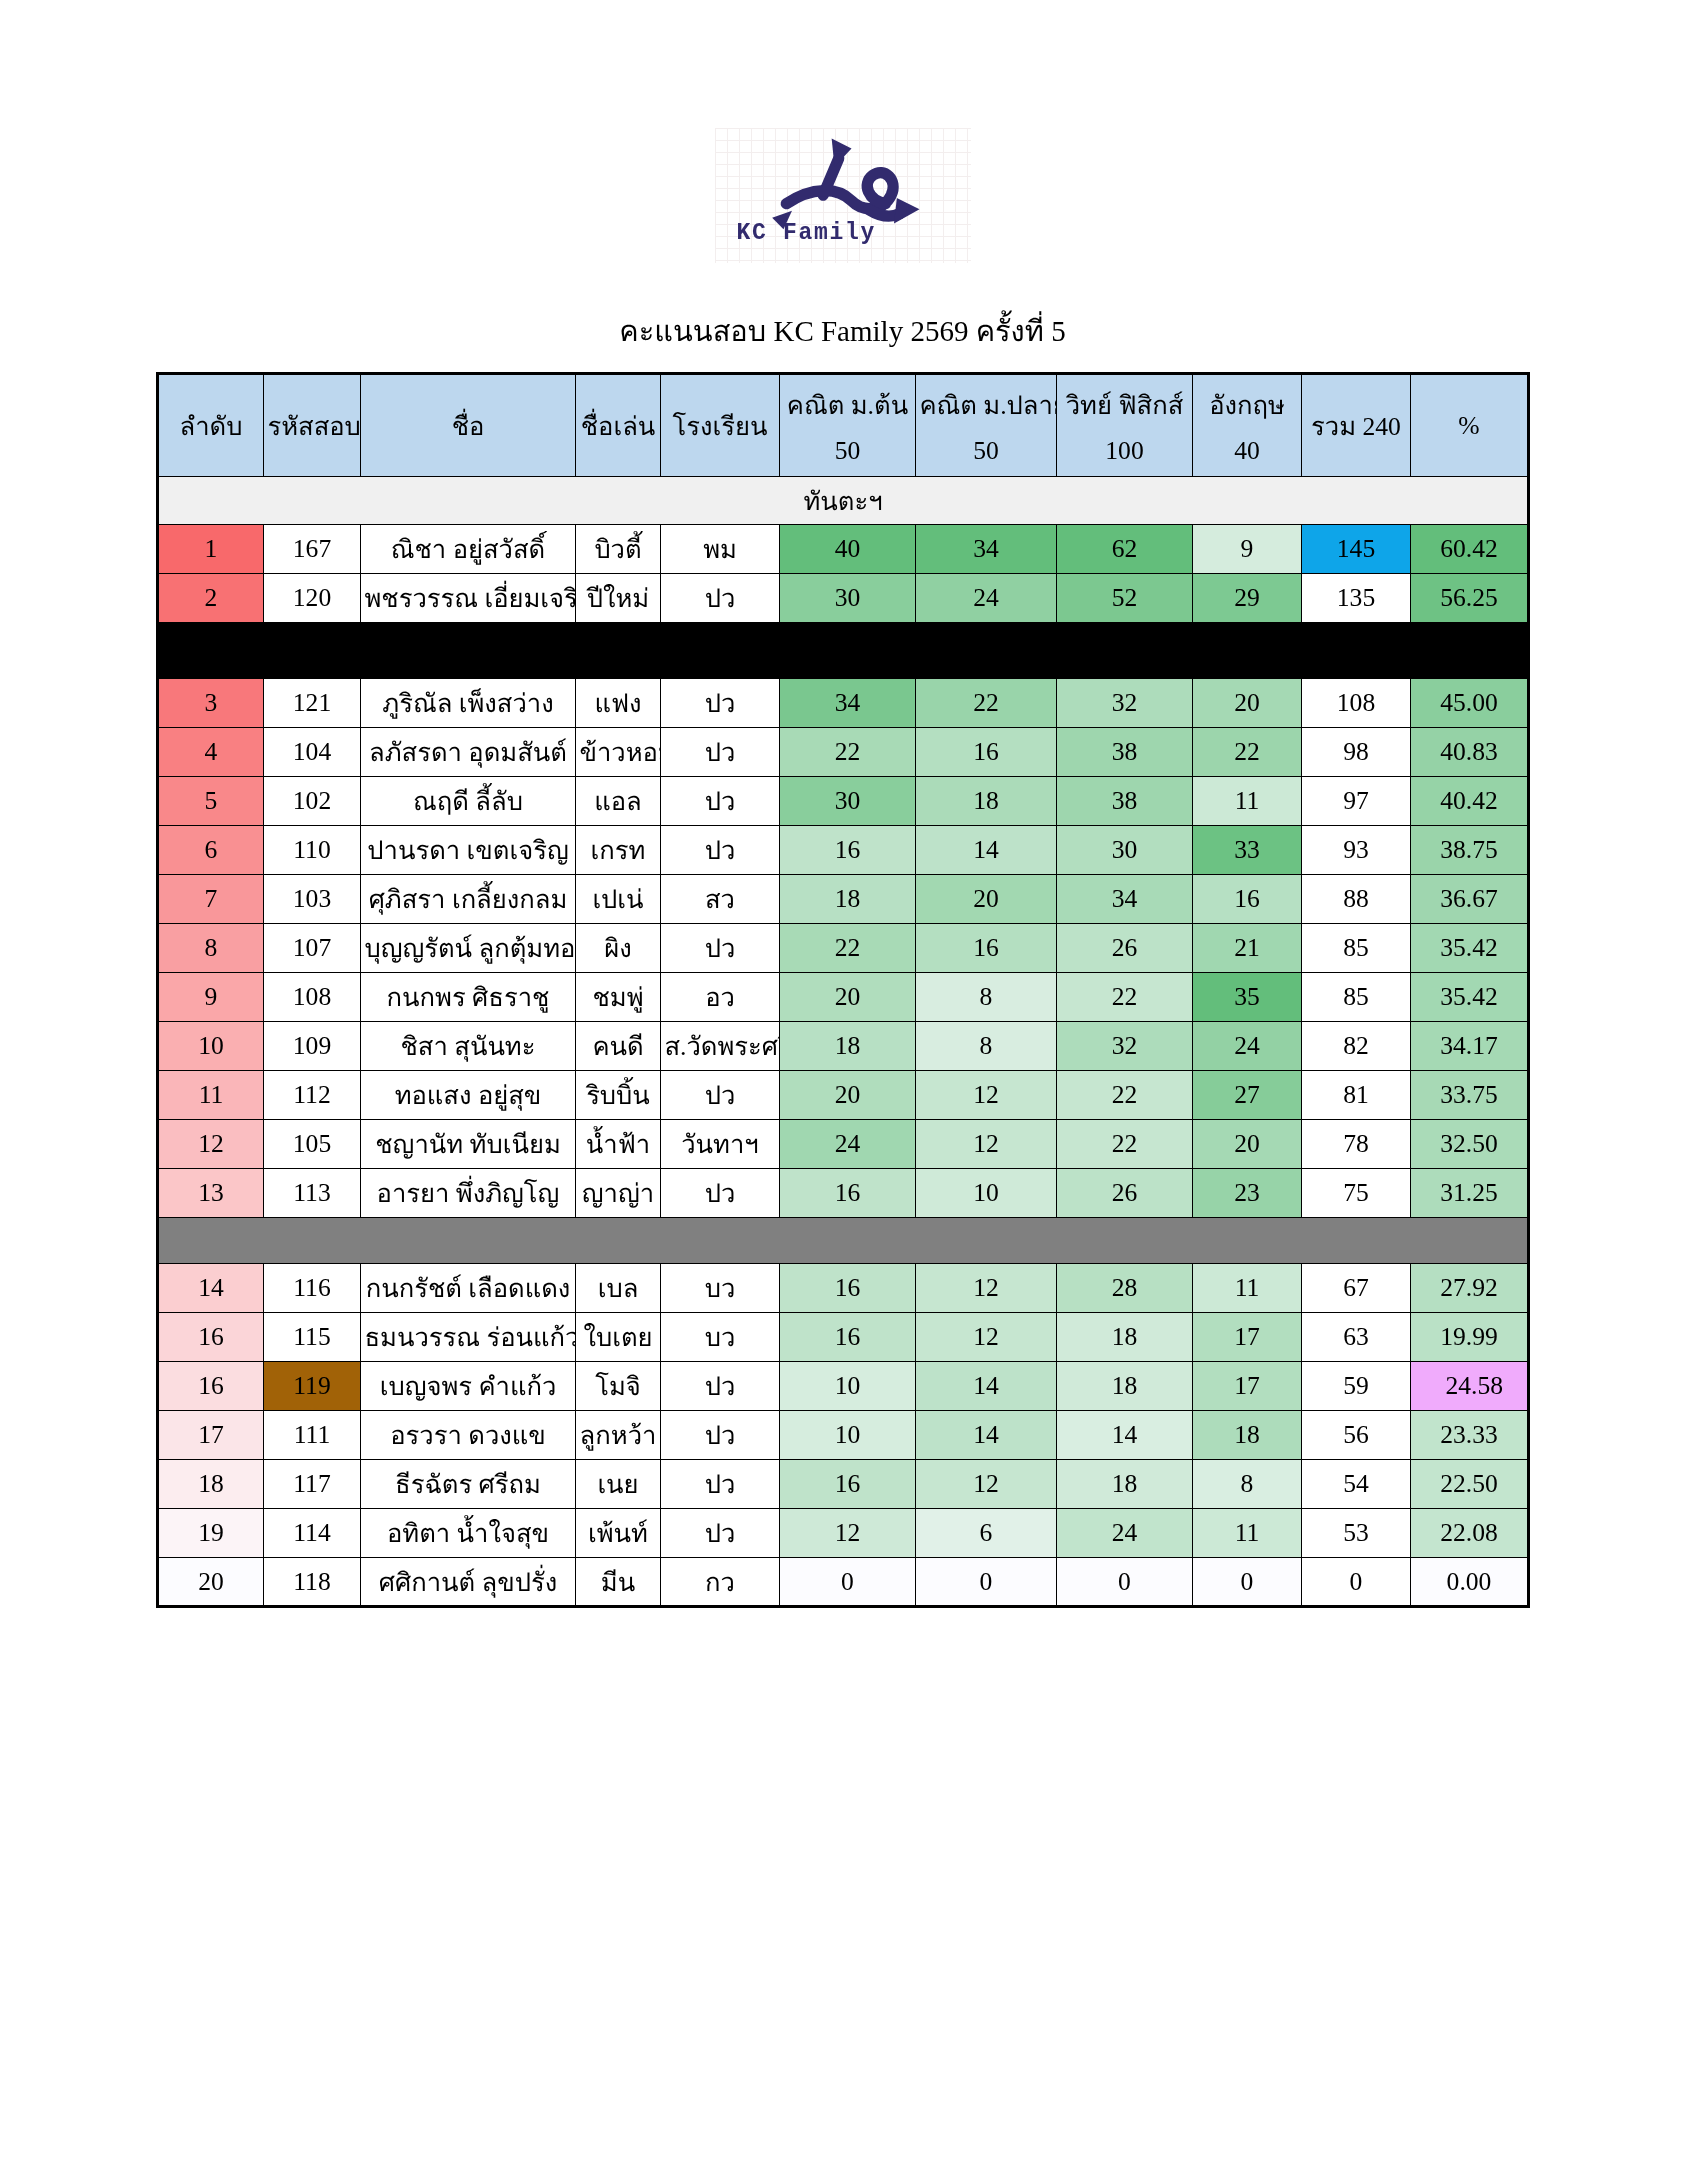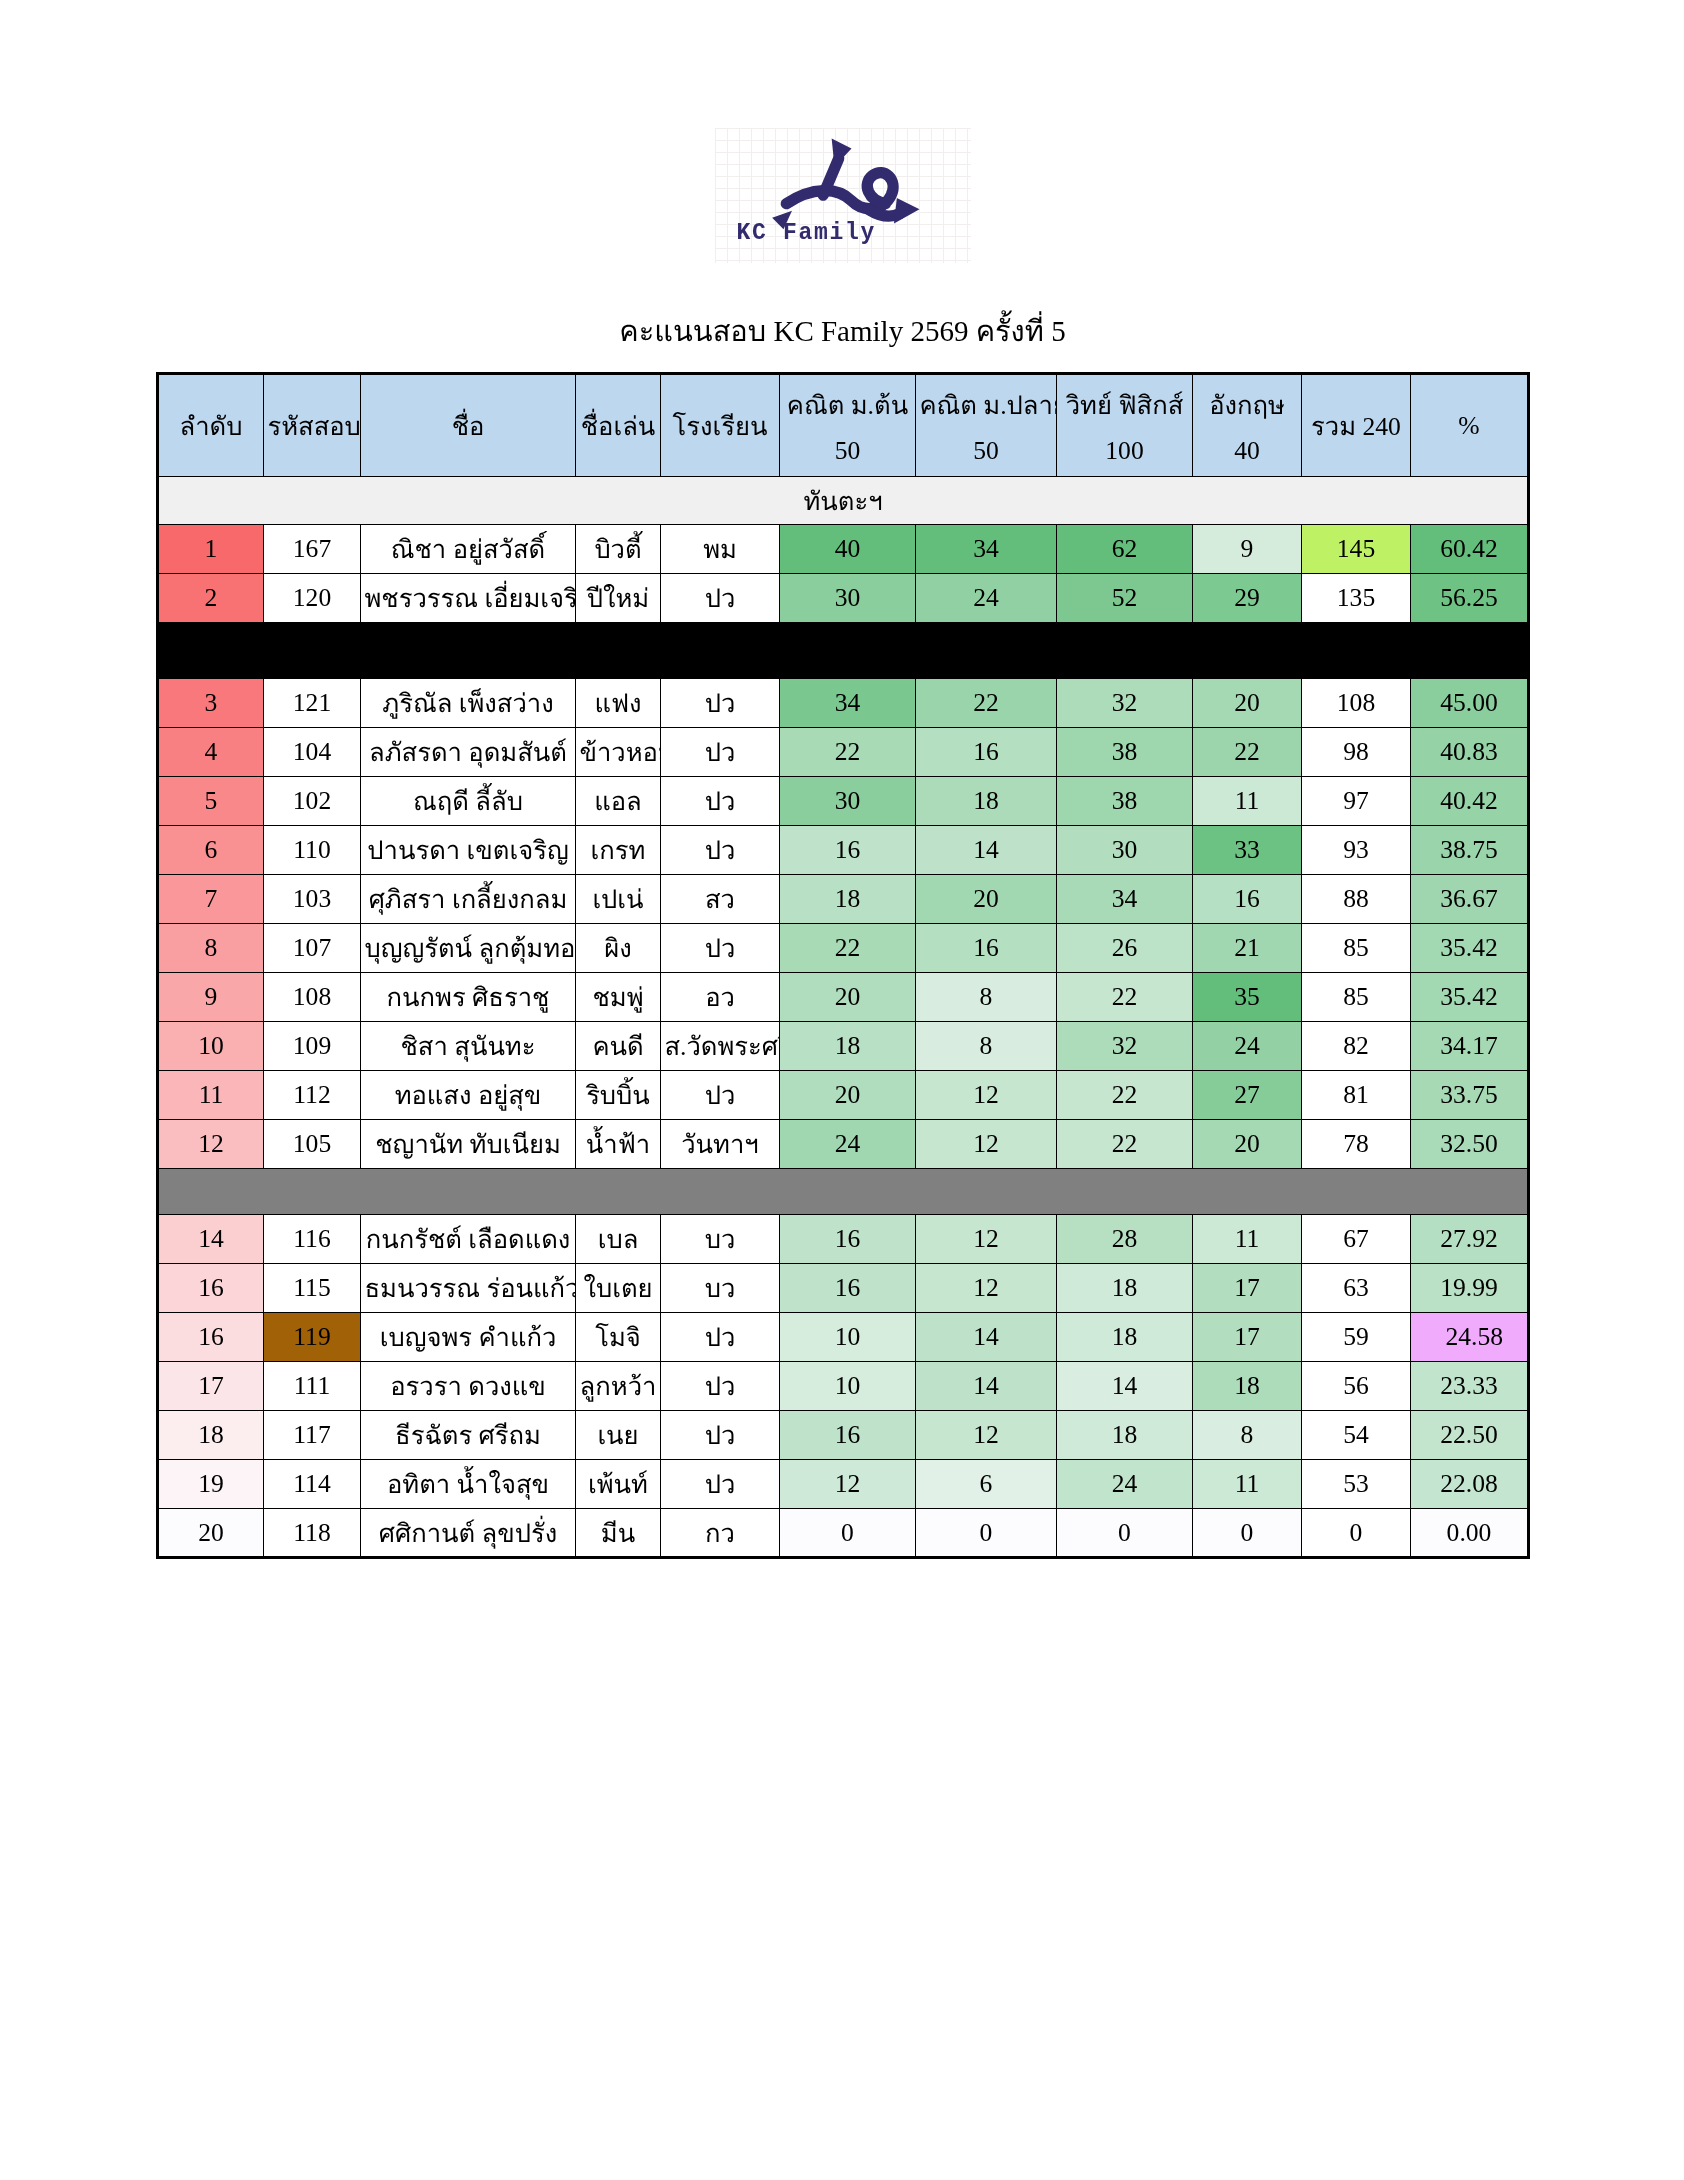--- a/index.html
+++ b/index.html
@@ -160,21 +160,21 @@
         <tr class="data-row">
           <td style="background: rgb(248, 105, 107);">1</td>
           <td style="background: rgb(255, 255, 255);">167</td>
           <td style="background: rgb(255, 255, 255);">ณิชา อยู่สวัสดิ์</td>
           <td style="background: rgb(255, 255, 255);">บิวตี้</td>
           <td style="background: rgb(255, 255, 255);">พม</td>
           <td style="background: rgb(99, 190, 123);">40</td>
           <td style="background: rgb(99, 190, 123);">34</td>
           <td style="background: rgb(99, 190, 123);">62</td>
           <td style="background: rgb(213, 236, 221);">9</td>
-          <td style="background: #bef264;">145</td>
+          <td style="background: #0ea5e9;">145</td>
           <td style="background: rgb(99, 190, 123);">60.42</td>
         </tr>
         <tr class="data-row">
           <td style="background: rgb(248, 113, 115);">2</td>
           <td style="background: rgb(255, 255, 255);">120</td>
           <td style="background: rgb(255, 255, 255);">พชรวรรณ เอี่ยมเจริญ</td>
           <td style="background: rgb(255, 255, 255);">ปีใหม่</td>
           <td style="background: rgb(255, 255, 255);">ปว</td>
           <td style="background: rgb(137, 206, 156);">30</td>
           <td style="background: rgb(144, 208, 162);">24</td>
@@ -309,20 +309,33 @@
           <td style="background: rgb(255, 255, 255);">ชญานัท ทับเนียม</td>
           <td style="background: rgb(255, 255, 255);">น้ำฟ้า</td>
           <td style="background: rgb(255, 255, 255);">วันทาฯ</td>
           <td style="background: rgb(160, 215, 176);">24</td>
           <td style="background: rgb(198, 230, 208);">12</td>
           <td style="background: rgb(198, 230, 208);">22</td>
           <td style="background: rgb(165, 217, 180);">20</td>
           <td style="background: rgb(255, 255, 255);">78</td>
           <td style="background: rgb(170, 219, 184);">32.50</td>
         </tr>
+        <tr class="data-row">
+          <td style="background: rgb(251, 198, 200);">13</td>
+          <td style="background: rgb(255, 255, 255);">113</td>
+          <td style="background: rgb(255, 255, 255);">อารยา พึ่งภิญโญ</td>
+          <td style="background: rgb(255, 255, 255);">ญาญ่า</td>
+          <td style="background: rgb(255, 255, 255);">ปว</td>
+          <td style="background: rgb(191, 227, 202);">16</td>
+          <td style="background: rgb(207, 234, 216);">10</td>
+          <td style="background: rgb(188, 226, 200);">26</td>
+          <td style="background: rgb(151, 211, 168);">23</td>
+          <td style="background: rgb(255, 255, 255);">75</td>
+          <td style="background: rgb(173, 220, 187);">31.25</td>
+        </tr>
         <tr class="divider-row" style="height: 46px;">
           <td colspan="11" style="background: rgb(128, 128, 128);"></td>
         </tr>
         <tr class="data-row">
           <td style="background: rgb(251, 206, 208);">14</td>
           <td style="background: rgb(255, 255, 255);">116</td>
           <td style="background: rgb(255, 255, 255);">กนกรัชต์ เลือดแดง</td>
           <td style="background: rgb(255, 255, 255);">เบล</td>
           <td style="background: rgb(255, 255, 255);">บว</td>
           <td style="background: rgb(191, 227, 202);">16</td>

